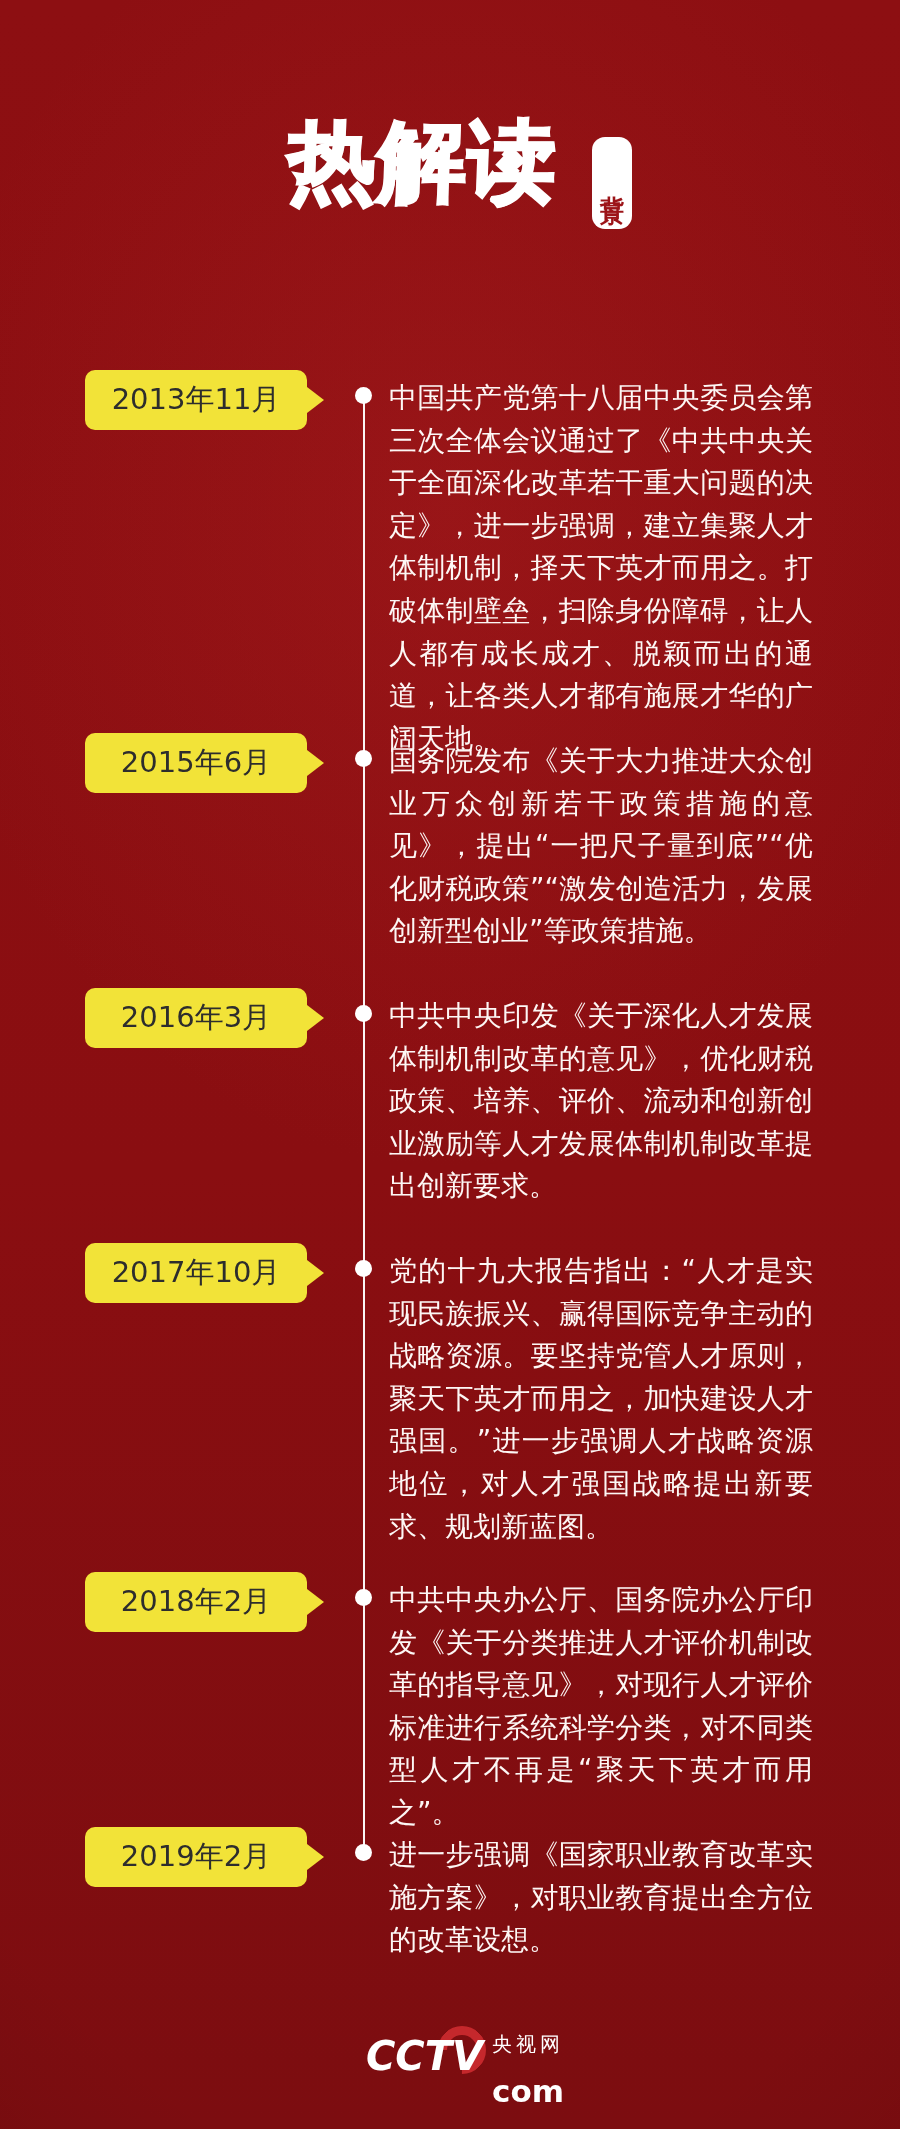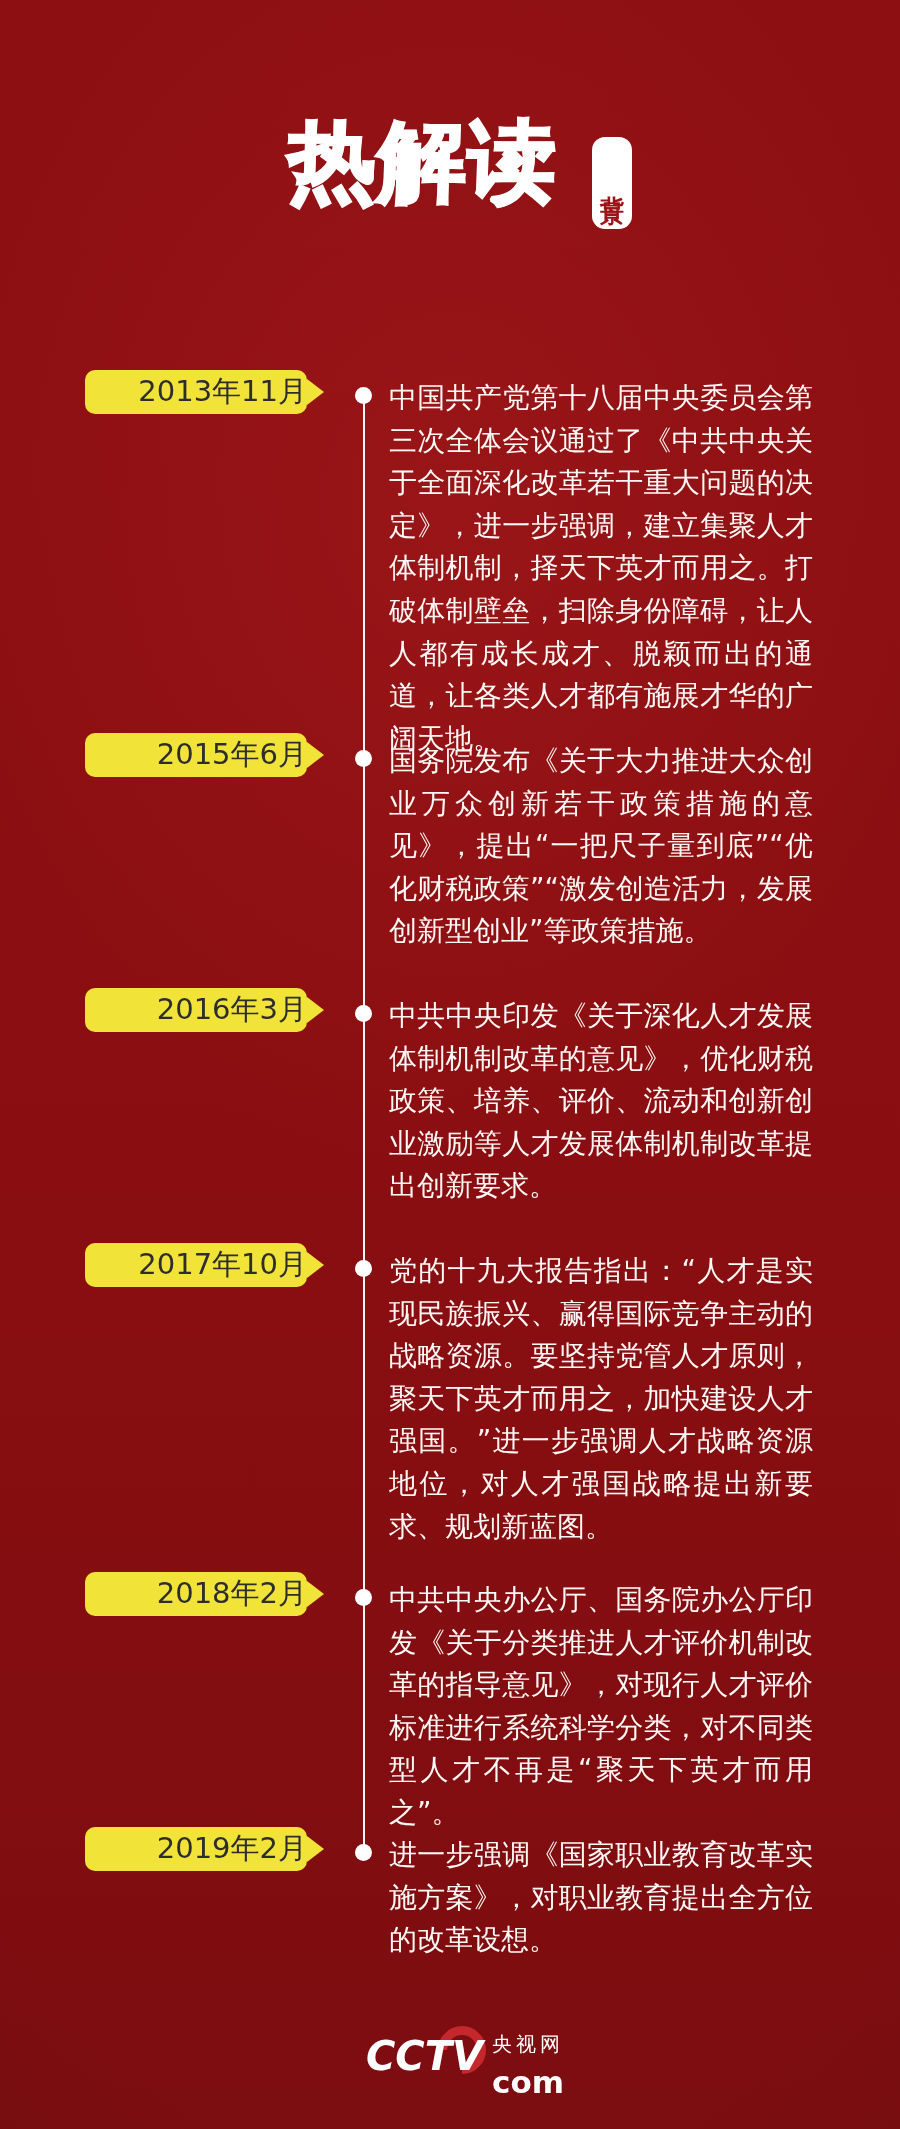--- a/index.html
+++ b/index.html
@@ -34,23 +34,23 @@
     color:#ffffff; font-size:22px; letter-spacing:13px; white-space:nowrap;
   }
 
   
   .tl-line {
     position:absolute; left:363px; top:396px; width:2px; height:1457px;
     background:rgba(255,255,255,0.96);
   }
   .entry { position:absolute; left:0; top:0; width:900px; }
   .badge {
-    position:absolute; left:85px; top:var(--y); width:222px; height:44px;
+    position:absolute; left:85px; top:var(--y); width:222px; height:60px;
     background:#f2e338; border-radius:10px;
-    display:flex; align-items:center; justify-content:flex-end;
+    display:flex; align-items:center; justify-content:center;
     font-size:29px; color:#2d2d2d;
   }
   .badge::after {
     content:""; position:absolute; left:100%; top:50%; transform:translateY(-50%);
     border-top:13px solid transparent; border-bottom:13px solid transparent;
     border-left:17px solid #f2e338;
   }
   .dot {
     position:absolute; left:355px; top:calc(var(--y) + 17px);
     width:17px; height:17px; border-radius:50%; background:#ffffff; z-index:2;
@@ -68,21 +68,21 @@
     color:#ffffff; font-size:40px; font-weight:bold; font-style:italic;
     letter-spacing:0px; line-height:1; white-space:nowrap;
   }
   .ring {
     position:absolute; left:72px; top:6px; z-index:1;
     width:30px; height:30px; border:9px solid #c5282c; border-radius:50%;
     border-bottom-color:transparent; transform:rotate(45deg);
   }
   .logo-right { position:absolute; left:126px; top:11px; z-index:2; }
   .logo-cn { color:#ffffff; font-size:20px; letter-spacing:4px; white-space:nowrap; }
-  .logo-com { color:#ffffff; font-size:31px; font-weight:bold; line-height:1; margin-top:9px; }
+  .logo-com { color:#ffffff; font-size:31px; font-weight:bold; line-height:1; margin-top:18px; }
 </style>
 </head>
 <body>
 
 <div class="page">
 
   <div class="title">热解读</div>
   <div class="title-badge">背景</div>
 
   <div class="tl-line"></div>

